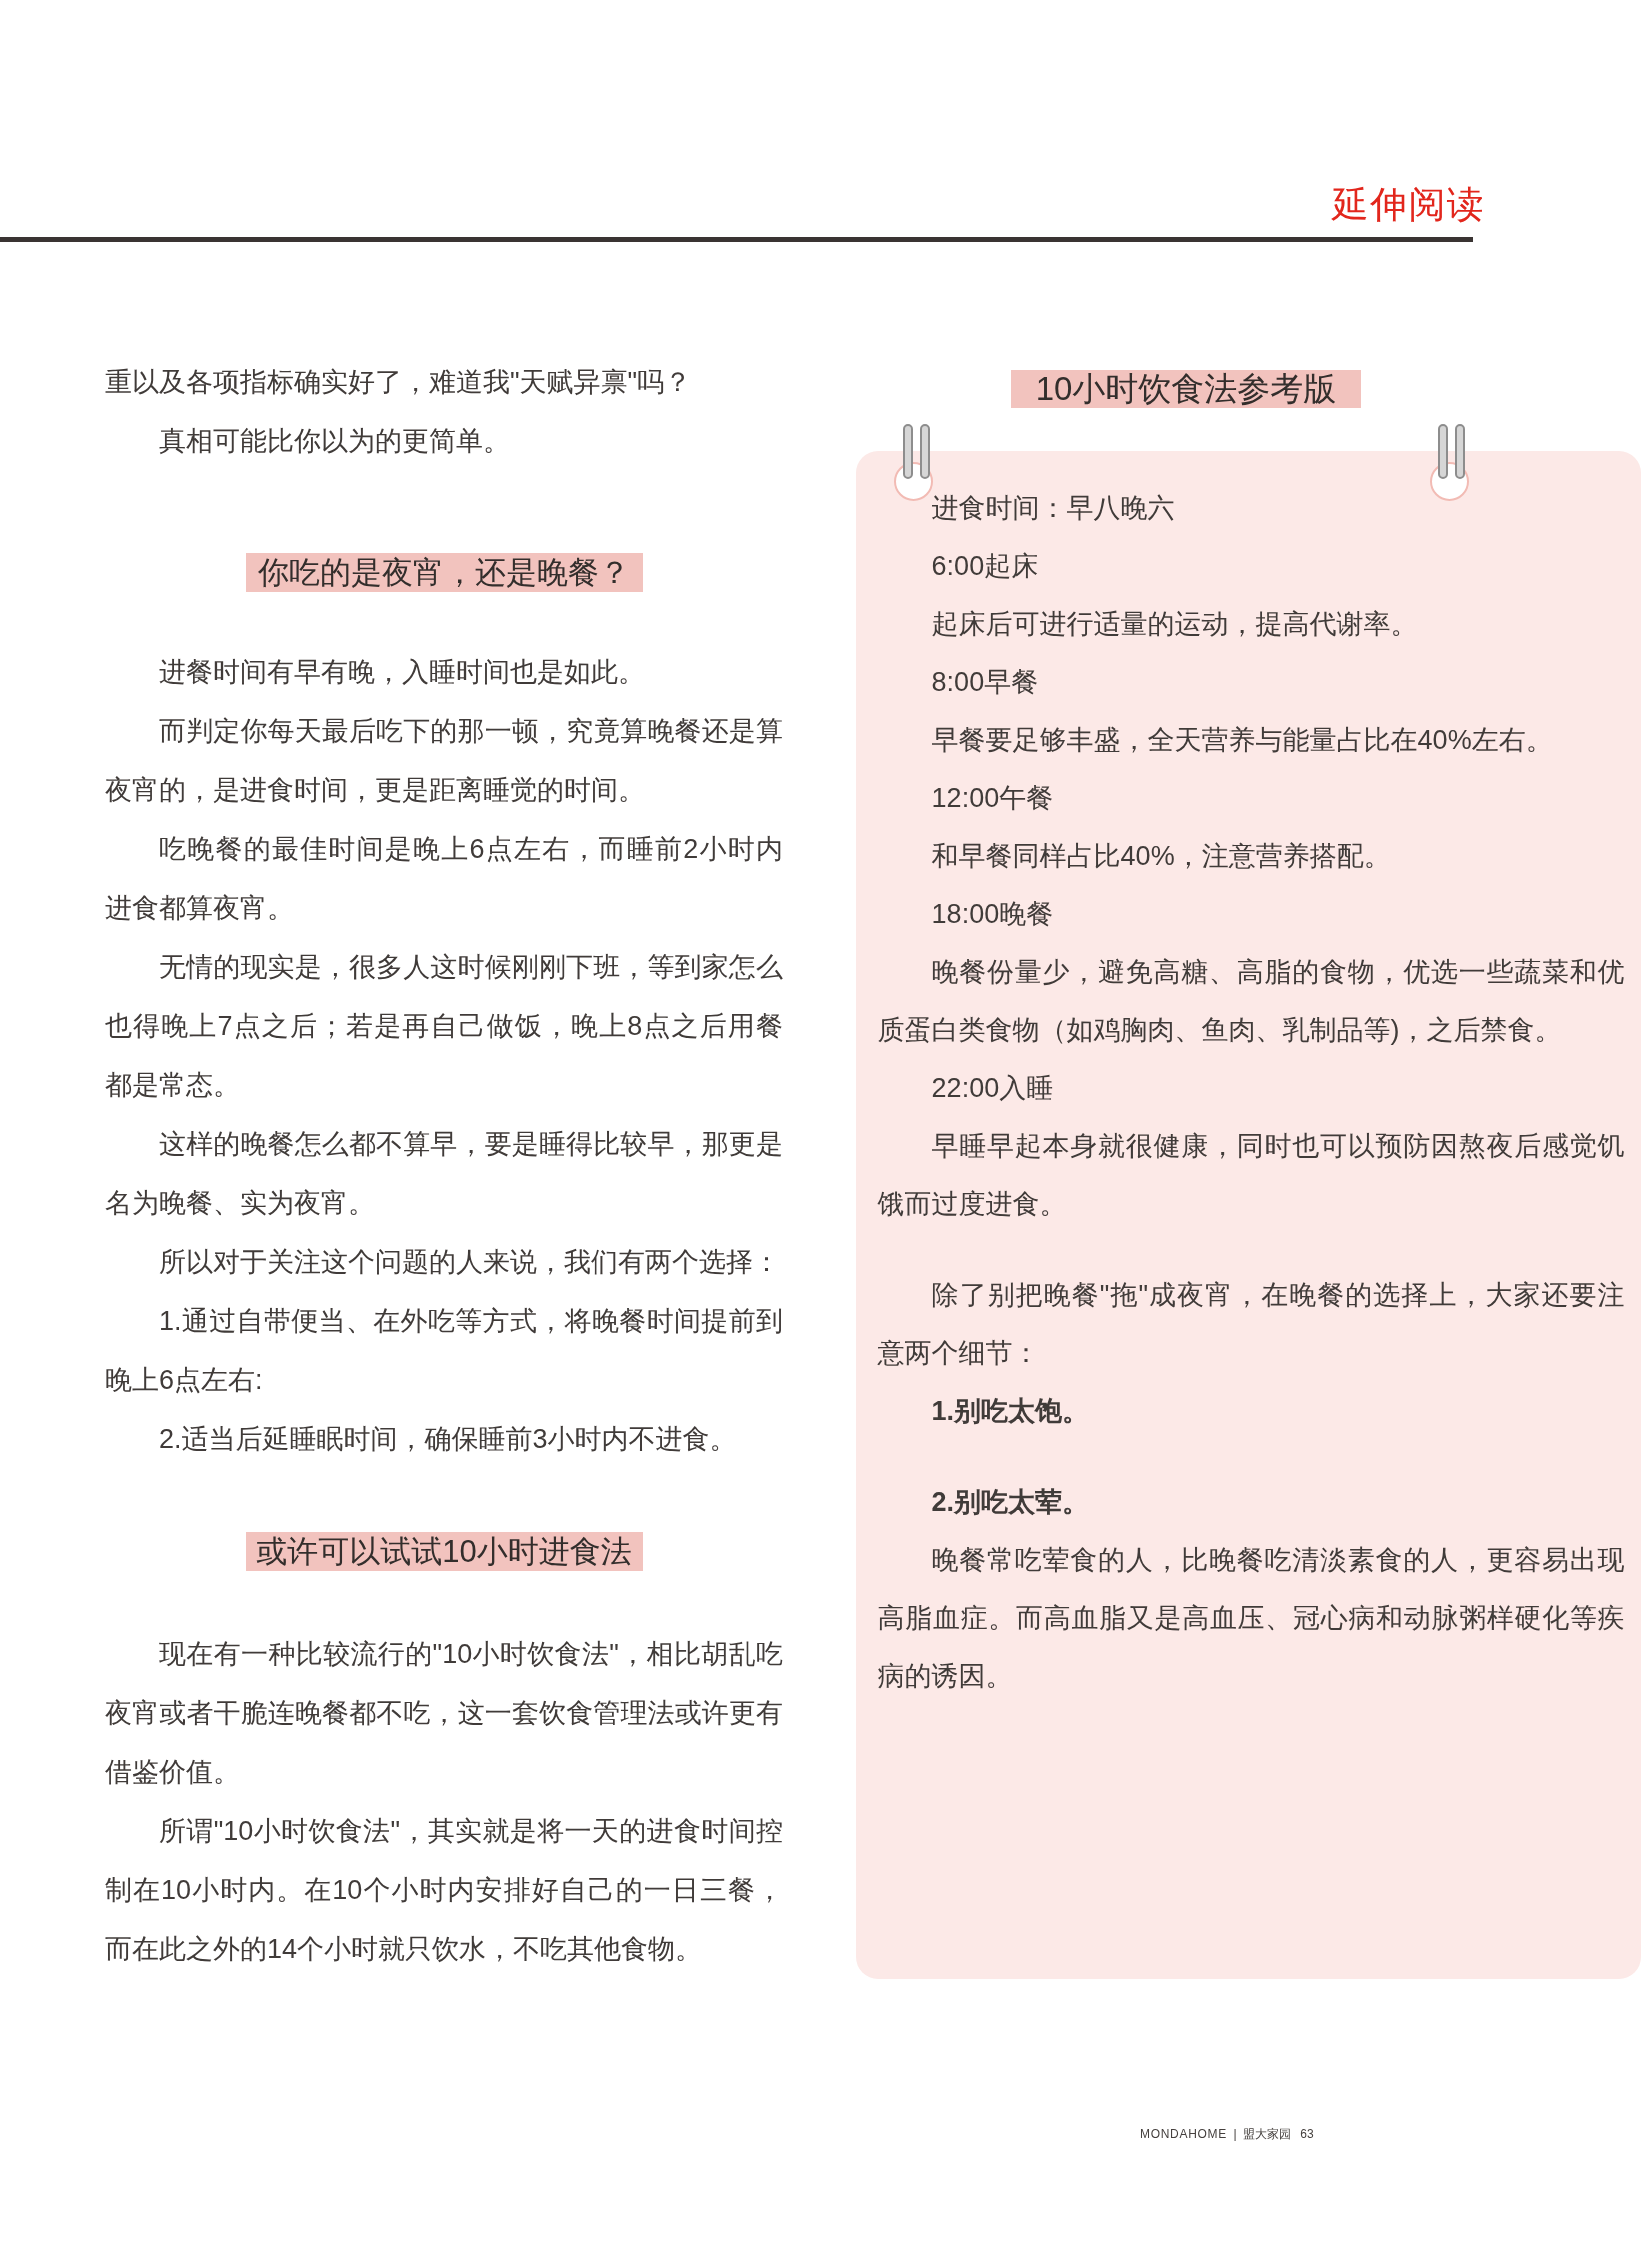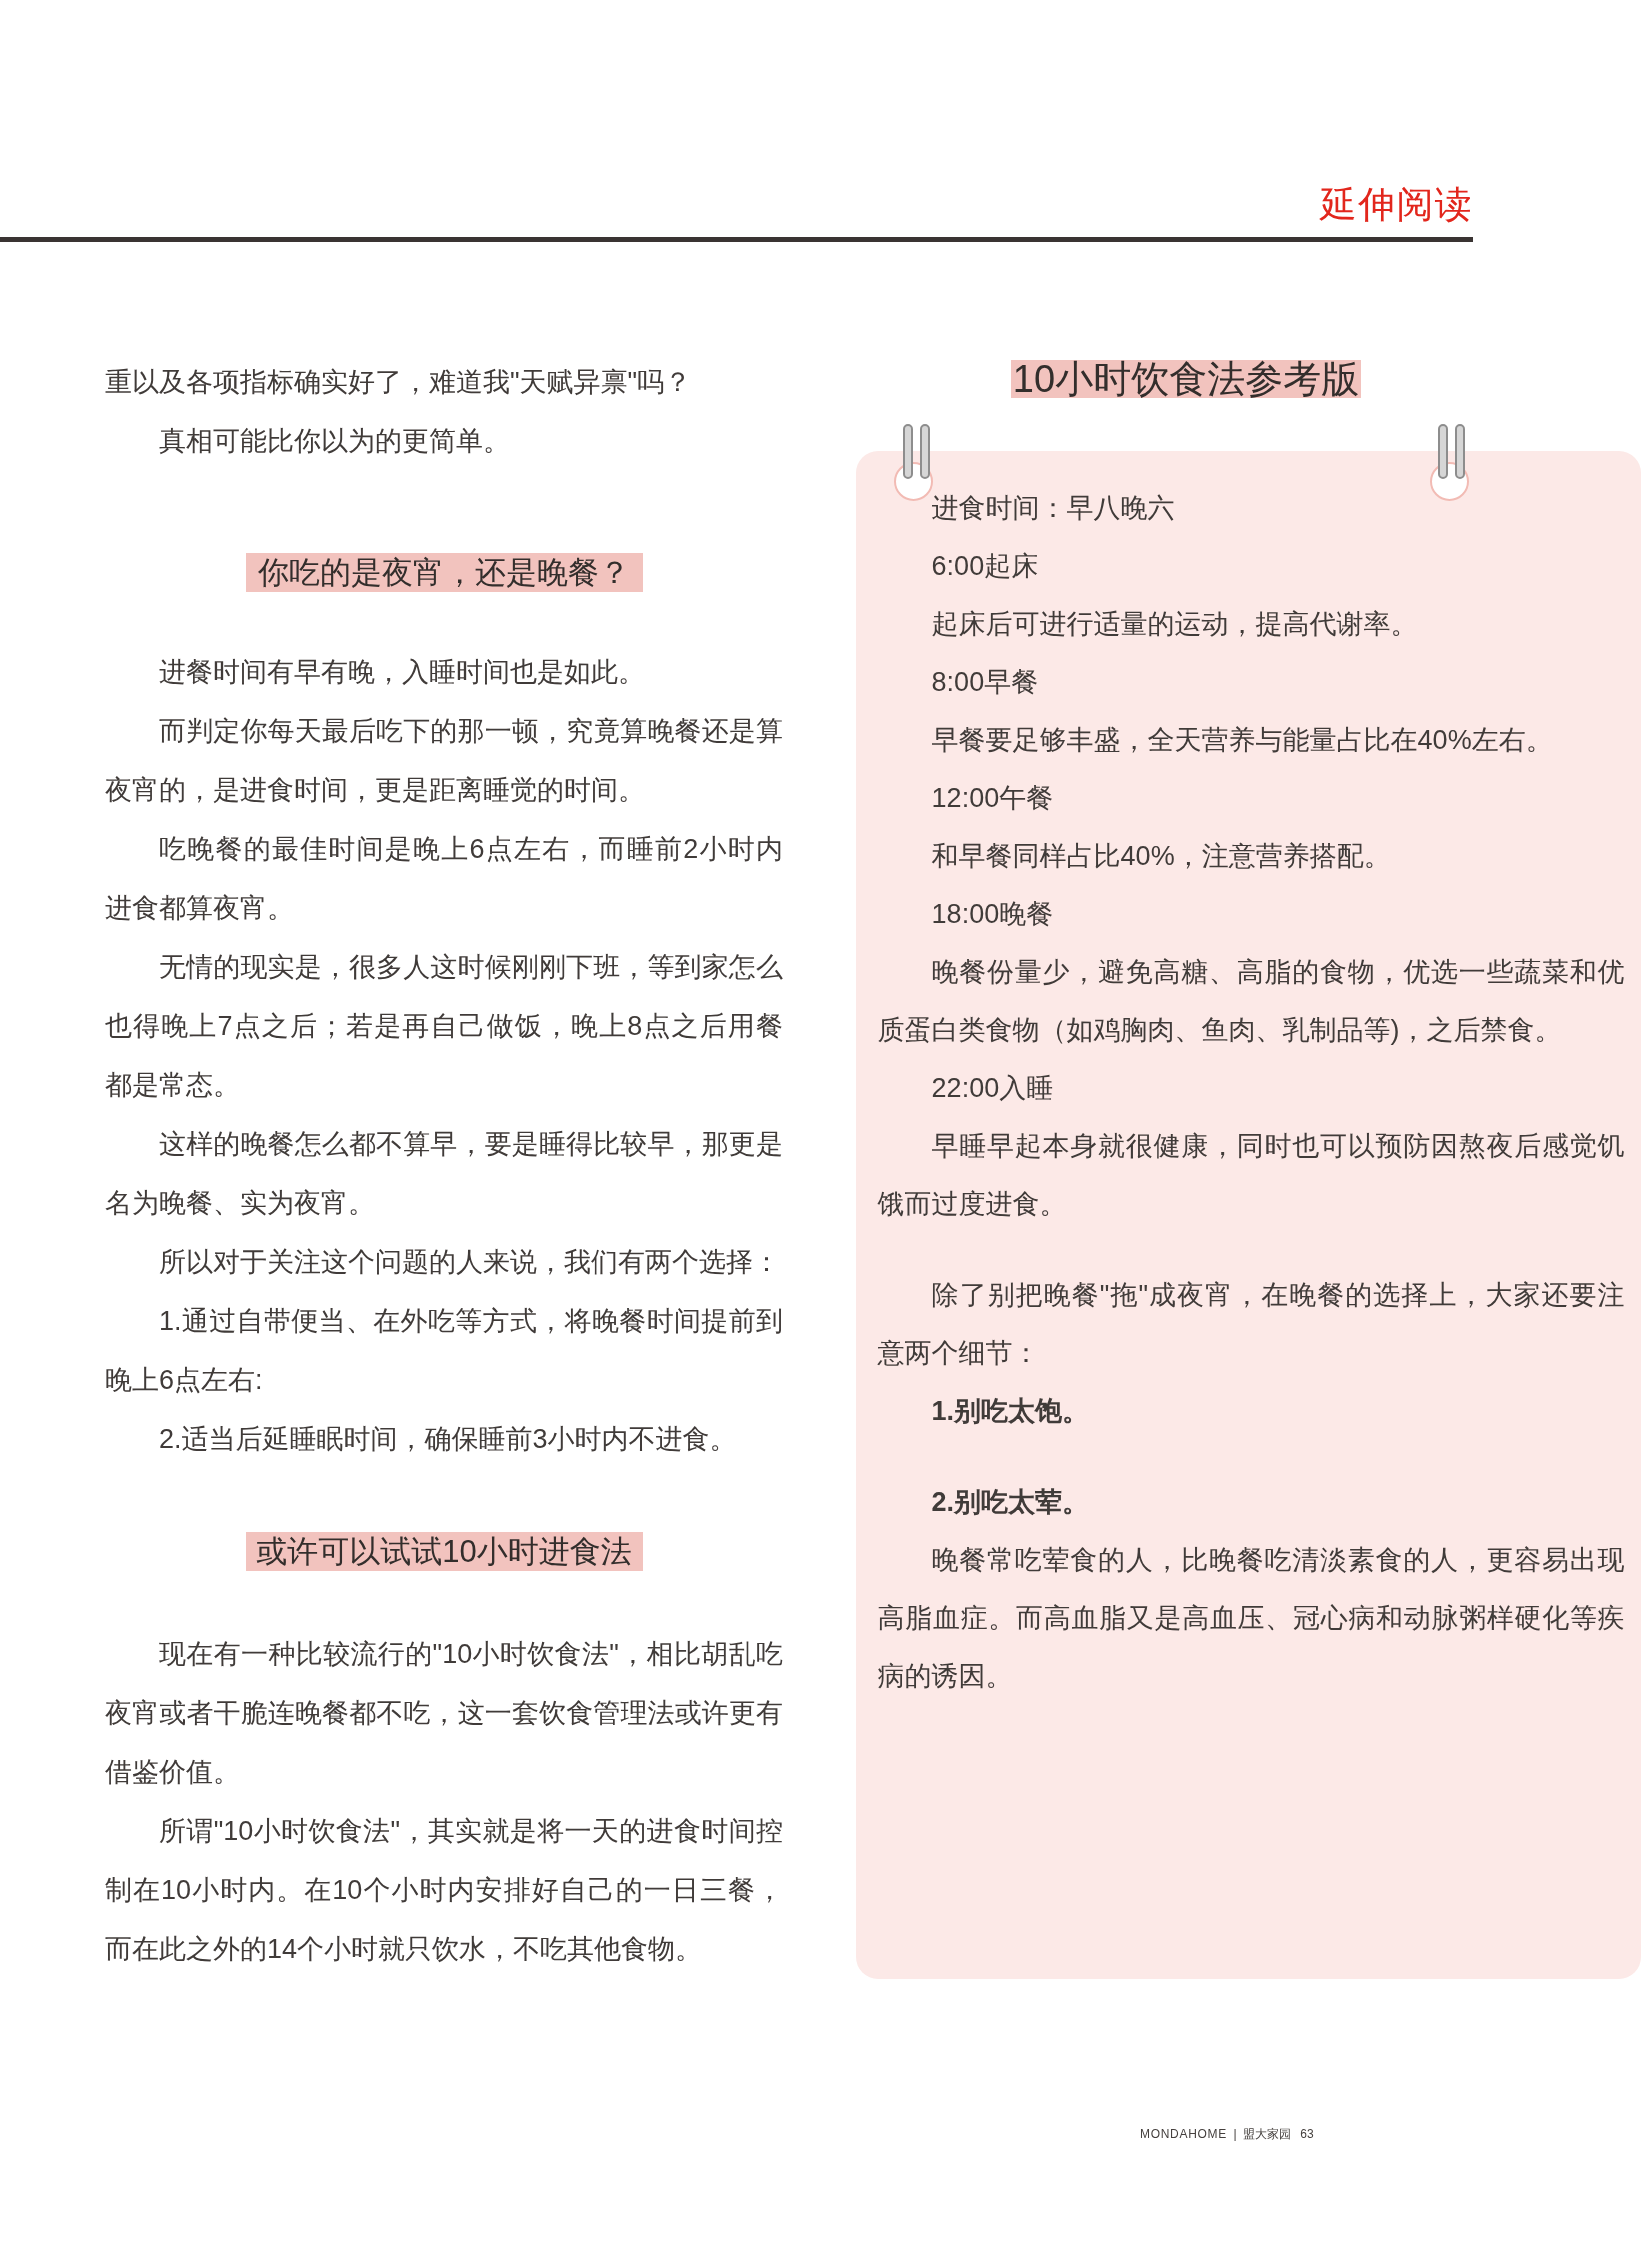--- a/index.html
+++ b/index.html
@@ -2,21 +2,21 @@
 <html style="font-size:10.5px"><head>
 <meta charset="utf-8">
 <style>
   html,body { margin:0; padding:0; background:#ffffff; }
   .page {
     position:relative; width:1646px; height:2250px; background:#ffffff;
     font-family:"Liberation Sans", sans-serif; color:#3f3a38; overflow:hidden;
   }
   
   .read-tag {
-    position:absolute; top:185px; right:173px;
+    position:absolute; top:185px; right:161px;
     font-size:37px; line-height:39px; color:#e2261c; font-weight:500;
     letter-spacing:1.3px;
     text-align:center;
   }
   .top-rule {
     position:absolute; left:0; top:237px; width:1473px; height:4.6px; background:#3a3433;
   }
   
   .left-col {
     position:absolute; left:105px; top:353px; width:678px;
@@ -27,23 +27,23 @@
   }
   .para.noindent { text-indent:0; }
   .heading-box {
     width:397px; height:39px; margin:82px auto 51px auto;
     background:#f2c3be; color:#332e2c; text-align:center;
     font-size:31px; line-height:39px; font-weight:500;
   }
   .heading-box.second { margin-top:63px; margin-bottom:54px; }
   
   .card-title {
-    position:absolute; left:1011px; top:360px; width:350px; height:38px;
+    position:absolute; left:1011px; top:370px; width:350px; height:38px;
     background:#f2c3be; color:#332e2c; text-align:center;
-    font-size:38px; line-height:38px; font-weight:500;
+    font-size:33px; line-height:38px; font-weight:500;
   }
   .note-card {
     position:absolute; left:856px; top:451px; width:785px; height:1528px;
     background:#fce9e7; border-radius:22px; box-sizing:border-box;
     padding:27.5px 16.4px 0 21.6px;
   }
   .note-card .para { line-height:58px; }
   .note-card .para.gap { margin-top:33px; }
   .note-card .para.bold { font-weight:bold; }
   

